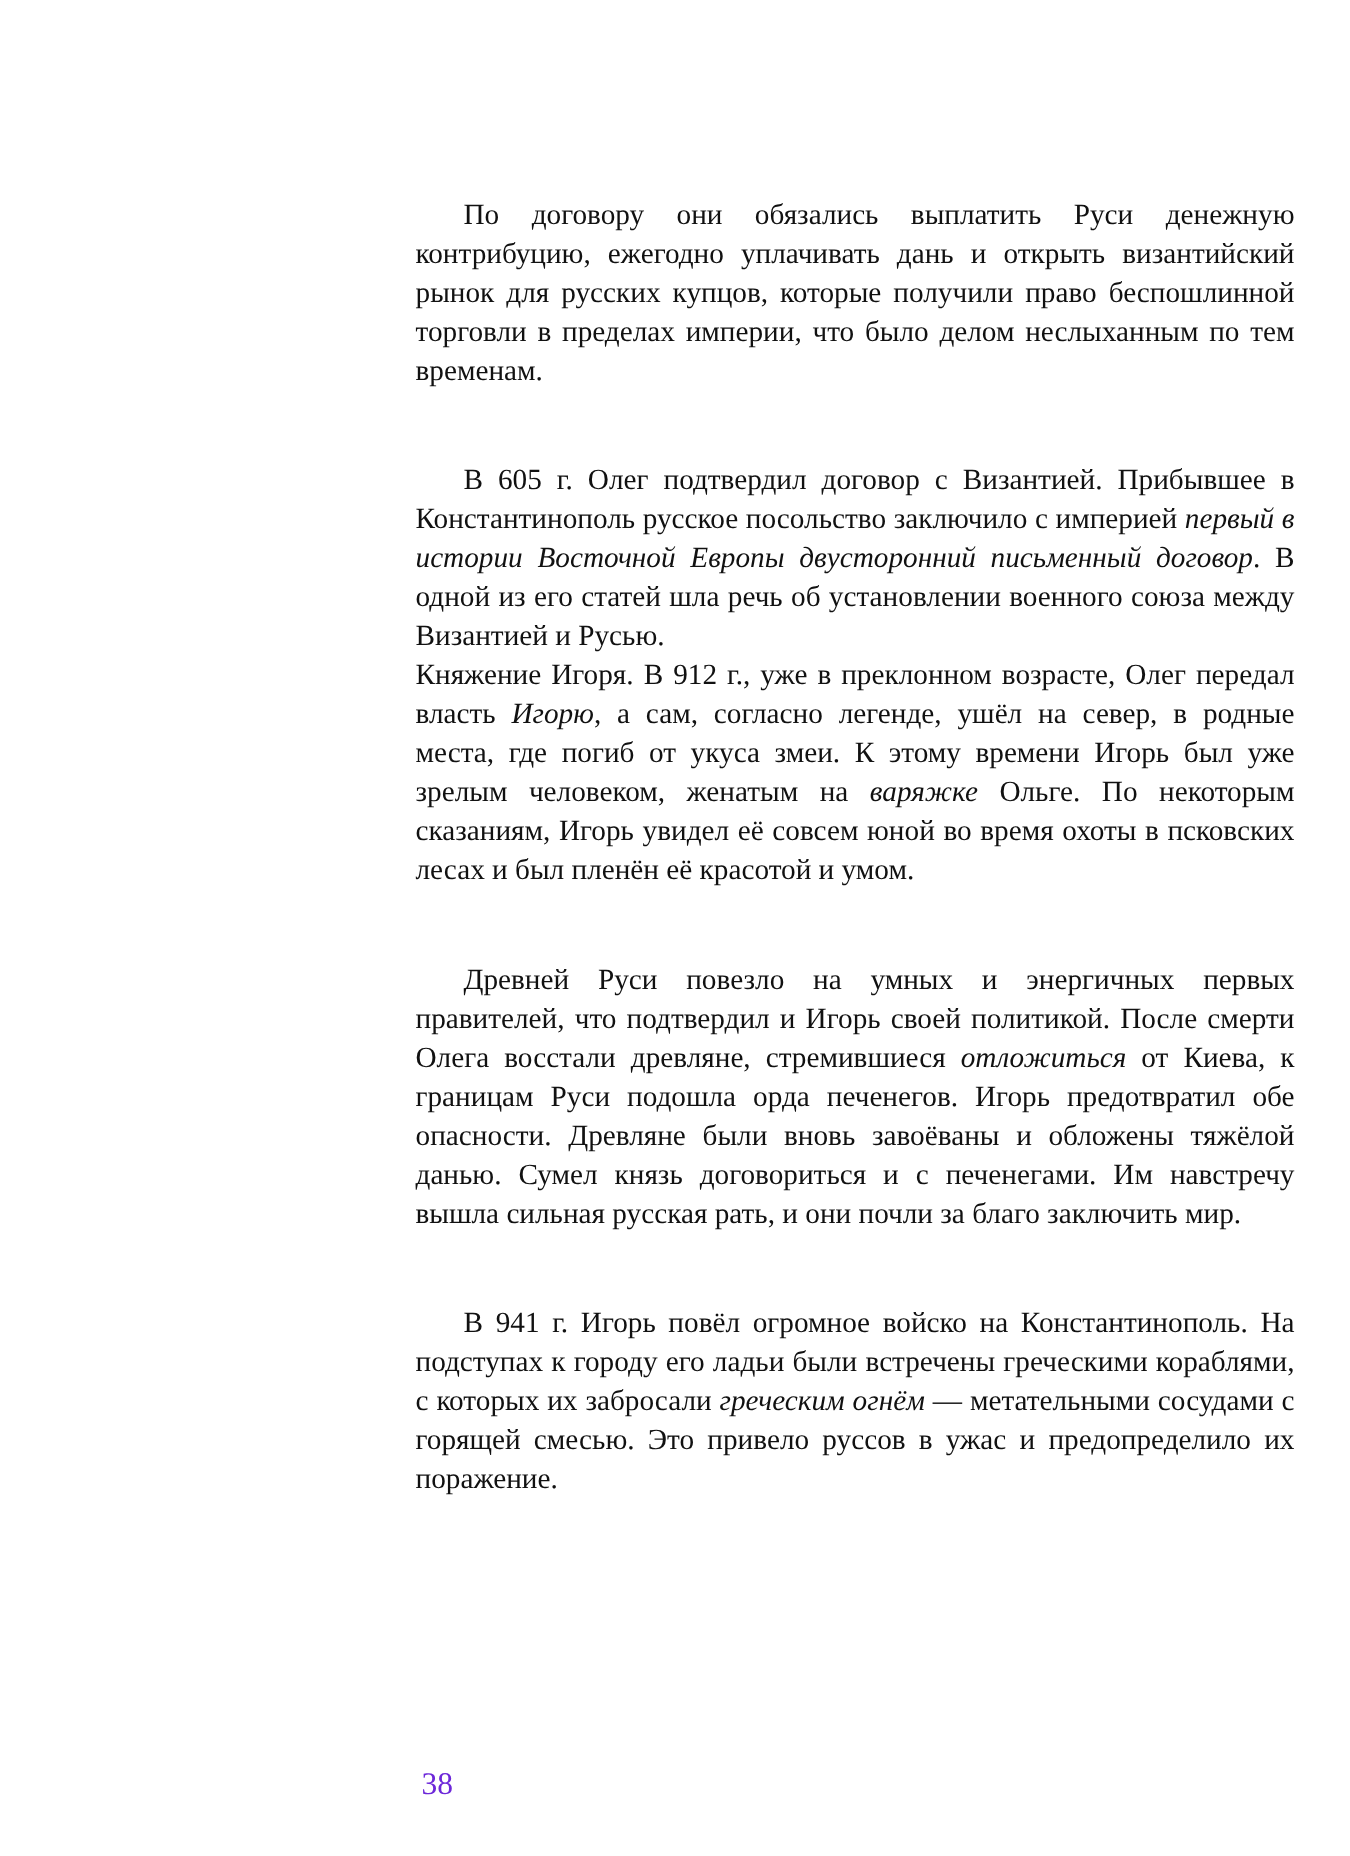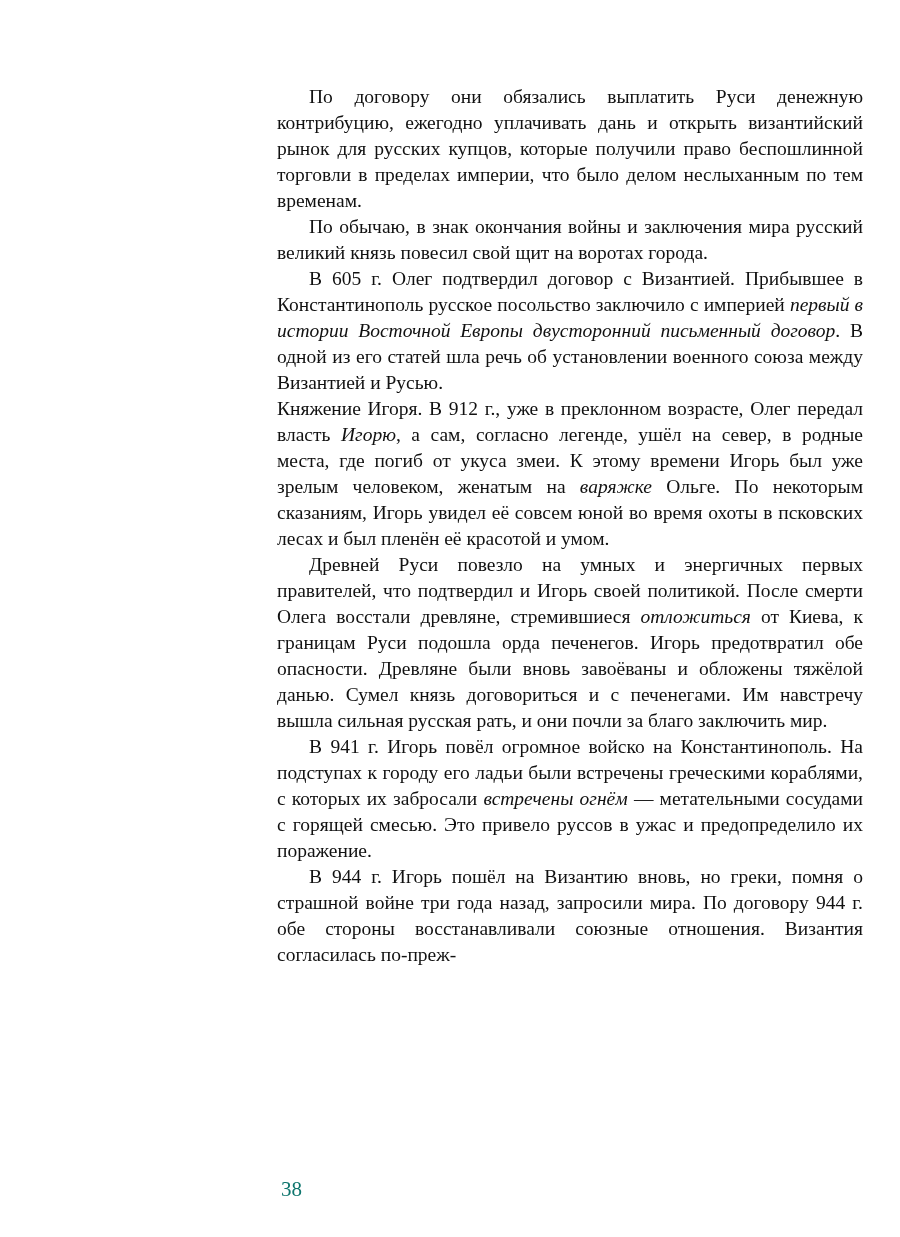--- a/index.html
+++ b/index.html
@@ -28,41 +28,40 @@
     font-size: 19.5px;
     line-height: 26px;
     text-align: justify;
   }
   .para {
     margin: 0;
     padding: 0;
   }
   .para.indent {
     text-indent: 32px;
+    margin-top: 47px;
   }
   .seg-normal { font-style: normal; font-weight: normal; }
   .seg-italic { font-style: italic; font-weight: normal; }
   .seg-bold   { font-style: normal; font-weight: normal; }
   .page-number {
     position: absolute;
     left: 281px;
     top: 1176px;
     font-size: 21px;
     line-height: 26px;
     font-style: normal;
-    color: #0f766e;
+    color: #6d28d9;
   }
 </style>
 </head>
 <body>
 
 <div class="page">
   <div class="text-block">
       <p class="para indent"><span class="seg-normal">По договору они обязались выплатить Руси денежную контрибуцию, ежегодно уплачивать дань и открыть византийский рынок для русских купцов, которые получили право беспошлинной торговли в пределах империи, что было делом неслыханным по тем временам.</span></p>
-      <p class="para indent"><span class="seg-normal">По обычаю, в знак окончания войны и заключения мира русский великий князь повесил свой щит на воротах города.</span></p>
       <p class="para indent"><span class="seg-normal">В 605 г. Олег подтвердил договор с Византией. Прибывшее в Константинополь русское посольство заключило с империей </span><span class="seg-italic">первый в истории Восточной Европы двусторонний письменный договор</span><span class="seg-normal">. В одной из его статей шла речь об установлении военного союза между Византией и Русью.</span></p>
       <p class="para"><span class="seg-bold">Княжение Игоря. </span><span class="seg-normal">В 912 г., уже в преклонном возрасте, Олег передал власть </span><span class="seg-italic">Игорю</span><span class="seg-normal">, а сам, согласно легенде, ушёл на север, в родные места, где погиб от укуса змеи. К этому времени Игорь был уже зрелым человеком, женатым на </span><span class="seg-italic">варяжке</span><span class="seg-normal"> Ольге. По некоторым сказаниям, Игорь увидел её совсем юной во время охоты в псковских лесах и был пленён её красотой и умом.</span></p>
       <p class="para indent"><span class="seg-normal">Древней Руси повезло на умных и энергичных первых правителей, что подтвердил и Игорь своей политикой. После смерти Олега восстали древляне, стремившиеся </span><span class="seg-italic">отложиться</span><span class="seg-normal"> от Киева, к границам Руси подошла орда печенегов. Игорь предотвратил обе опасности. Древляне были вновь завоёваны и обложены тяжёлой данью. Сумел князь договориться и с печенегами. Им навстречу вышла сильная русская рать, и они почли за благо заключить мир.</span></p>
-      <p class="para indent"><span class="seg-normal">В 941 г. Игорь повёл огромное войско на Константинополь. На подступах к городу его ладьи были встречены греческими кораблями, с которых их забросали </span><span class="seg-italic">встречены огнём</span><span class="seg-normal"> — метательными сосудами с горящей смесью. Это привело руссов в ужас и предопределило их поражение.</span></p>
-      <p class="para indent"><span class="seg-normal">В 944 г. Игорь пошёл на Византию вновь, но греки, помня о страшной войне три года назад, запросили мира. По договору 944 г. обе стороны восстанавливали союзные отношения. Византия согласилась по-преж-</span></p>
+      <p class="para indent"><span class="seg-normal">В 941 г. Игорь повёл огромное войско на Константинополь. На подступах к городу его ладьи были встречены греческими кораблями, с которых их забросали </span><span class="seg-italic">греческим огнём</span><span class="seg-normal"> — метательными сосудами с горящей смесью. Это привело руссов в ужас и предопределило их поражение.</span></p>
     </div>
   <div class="page-number">38</div>
 </div>
 
 </body></html>

